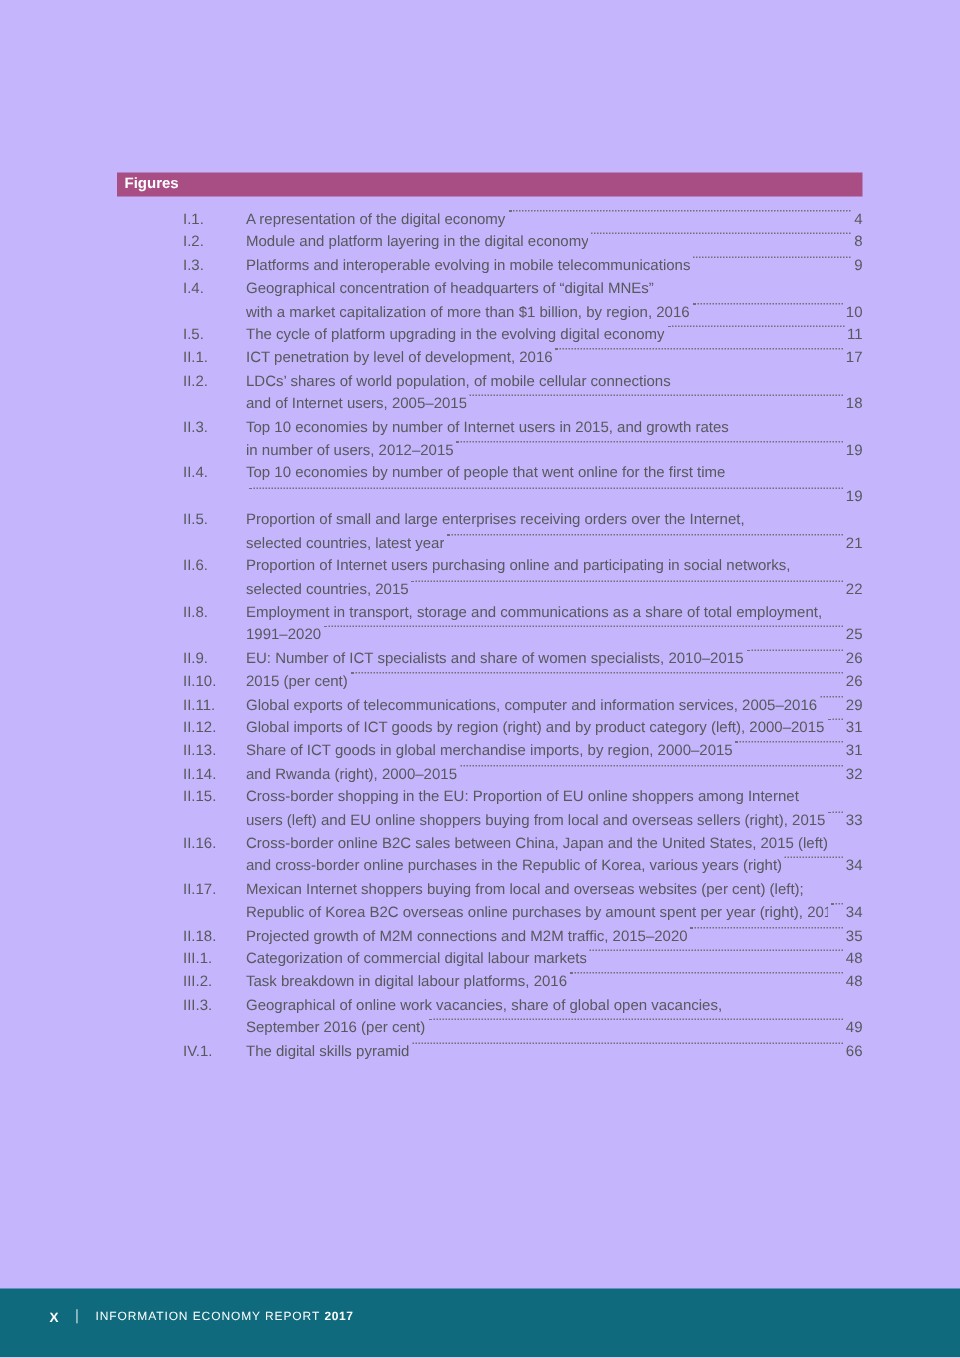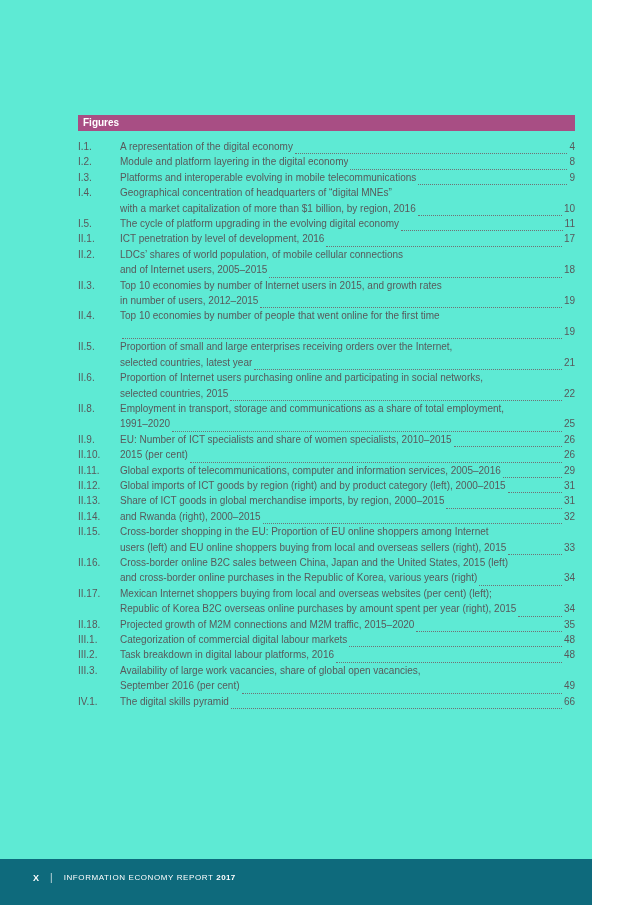--- a/index.html
+++ b/index.html
@@ -1,30 +1,30 @@
 <!DOCTYPE html>
 <html style="--accent_bar: #a84e84; --footer_band: #0e6a7c; --body_text: #58595b;"><head>
 <meta charset="utf-8">
 <style>
   html,body{margin:0;padding:0;background:#ffffff;}
   .page{
-    position:relative;width:592px;height:905px;background:#5eead4;overflow:hidden;
+    position:relative;width:640px;height:905px;background:#c4b5fd;overflow:hidden;
     font-family:"Liberation Sans",sans-serif;color:var(--body_text,#58595b);
   }
   .figures-bar{
     position:absolute;left:78px;top:115px;width:497px;height:16px;box-sizing:border-box;
     background:var(--accent_bar,#a84e84);color:#ffffff;
     font-size:10px;font-weight:bold;line-height:16px;padding-left:5px;
   }
   .toc{position:absolute;left:78px;top:139px;width:497px;}
   .row{display:flex;align-items:flex-start;}
-  .fnum{flex:0 0 42px;width:42px;font-size:10px;line-height:15.4px;}
+  .fnum{flex:0 0 42px;width:42px;font-size:10px;line-height:15.4px;margin-left:44px;}
   .fbody{flex:1 1 auto;min-width:0;}
   .fl{font-size:10px;line-height:15.4px;white-space:nowrap;}
-  .fl.last{display:flex;align-items:flex-end;}
+  .fl.last{display:flex;align-items:flex-start;}
   .lt{flex:0 1 auto;overflow:hidden;}
   .leader{
     flex:1 1 8px;min-width:8px;height:1px;
     border-bottom:1.2px dotted #707174;margin:0 2px;
   }
   .pnum{flex:0 0 auto;text-align:right;font-size:10px;}
   .footer{
     position:absolute;left:0;top:859px;width:640px;height:46px;box-sizing:border-box;
     background:var(--footer_band,#0e6a7c);color:#ffffff;
     display:flex;align-items:center;padding-left:33px;padding-bottom:9px;
@@ -289,21 +289,21 @@
           <div class="fl last">
             <span class="lt">Task breakdown in digital labour platforms, 2016</span>
             <span class="leader"></span>
             <span class="pnum">48</span>
           </div>
         </div>
   </div>
       <div class="row">
     <div class="fnum">III.3.</div>
     <div class="fbody">
-          <div class="fl"><span class="lt">Availability of large work vacancies, share of global open vacancies,</span></div>
+          <div class="fl"><span class="lt">Geographical of online work vacancies, share of global open vacancies,</span></div>
           <div class="fl last">
             <span class="lt">September 2016 (per cent)</span>
             <span class="leader"></span>
             <span class="pnum">49</span>
           </div>
         </div>
   </div>
       <div class="row">
     <div class="fnum">IV.1.</div>
     <div class="fbody">

